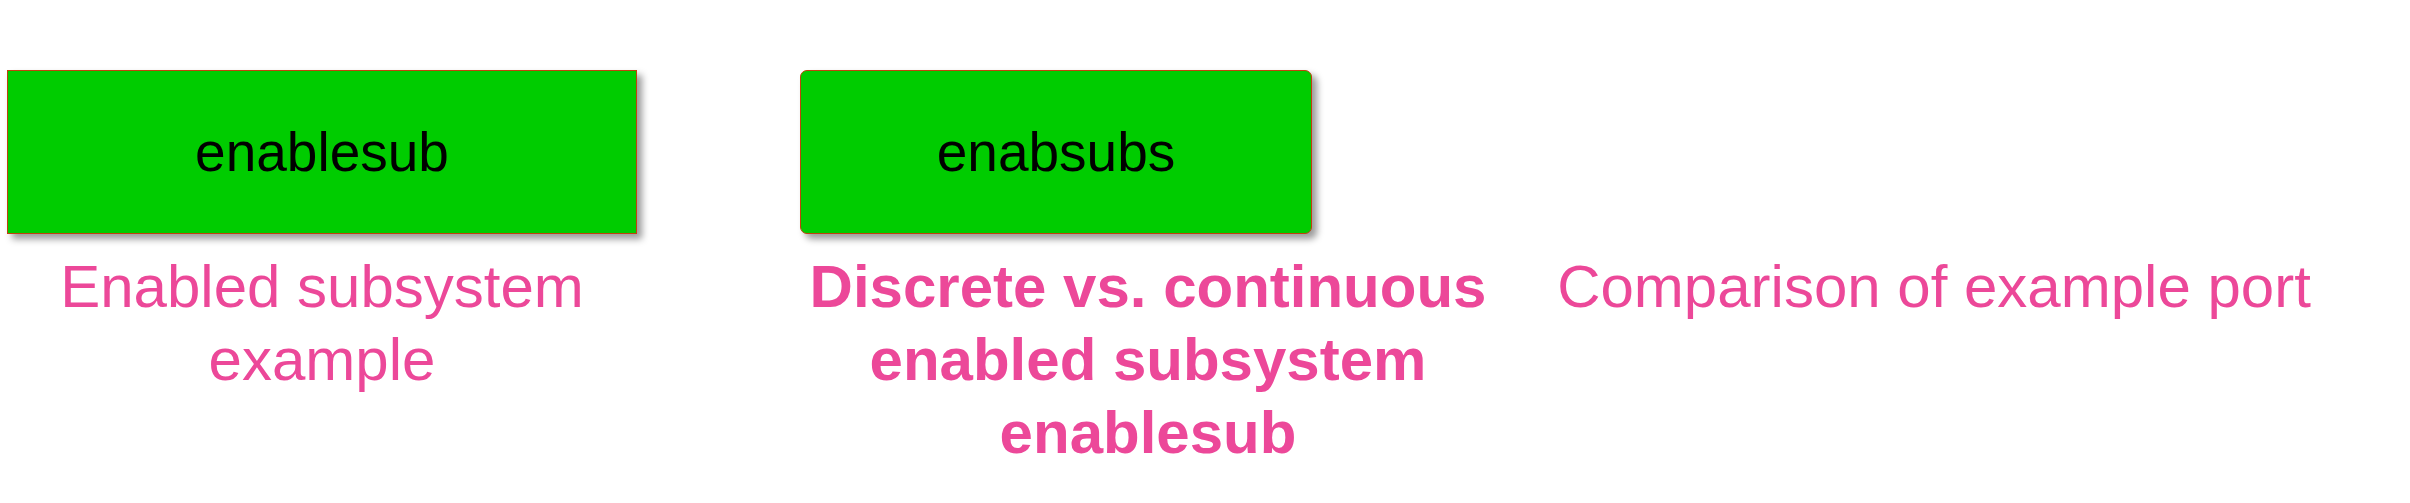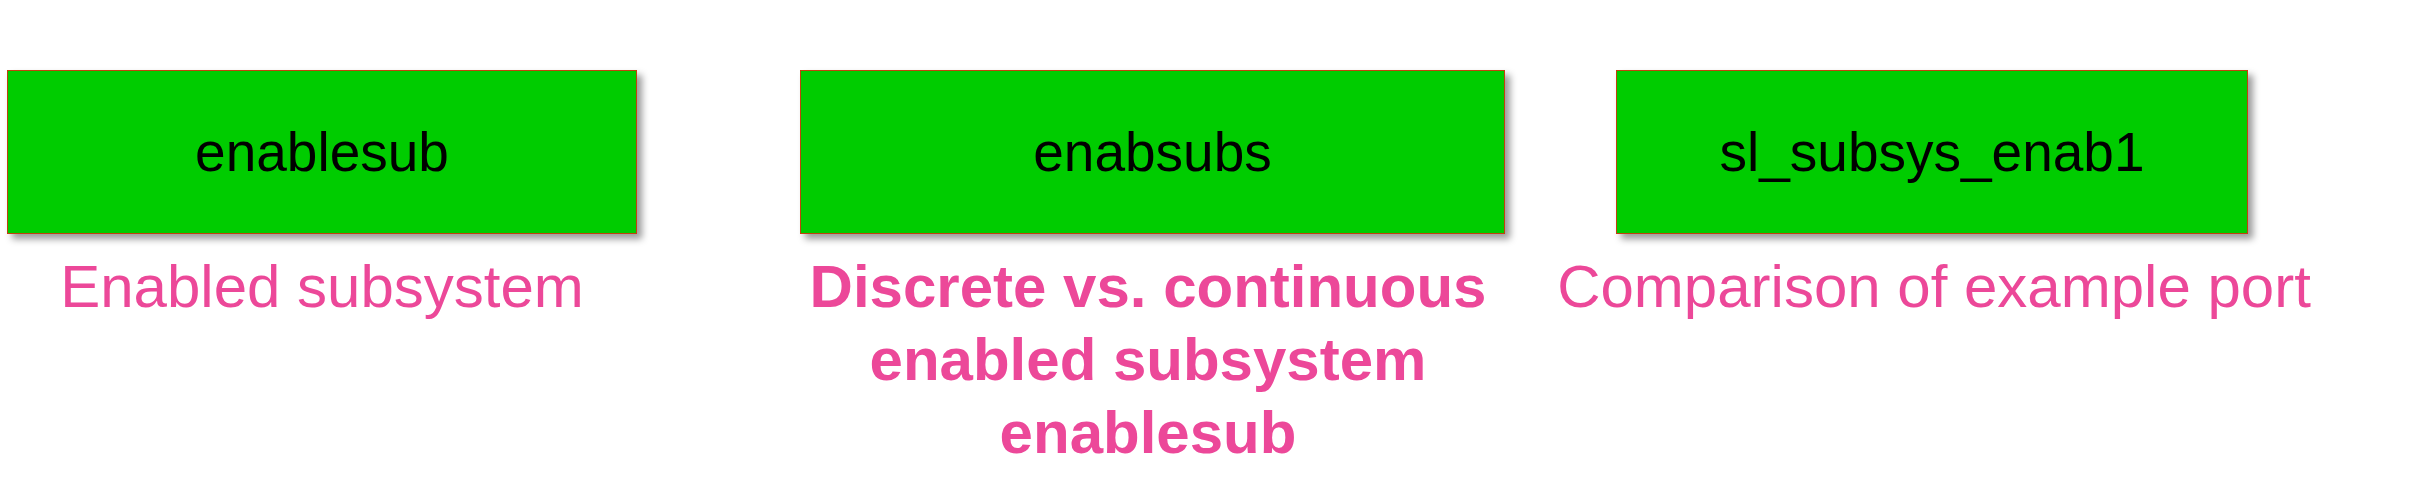--- a/index.html
+++ b/index.html
@@ -41,47 +41,45 @@
     text-align: center;
     font-size: 60px;
     line-height: 73px;
     white-space: nowrap;
     color: #ec4899;
   }
   .caption .line {
     display: block;
   }
   #block-1 { left: 7px;    width: 630px; }
-  #block-2 { left: 800px;  width: 705px; }
+  #block-2 { left: 800px;  width: 512px; border-radius: 7px; }
   #block-3 { left: 1616px; width: 632px; }
   #caption-1 { left: 322px;  }
   #caption-2 { left: 1148px; font-weight: bold; }
   #caption-3 { left: 1934px; }
 </style>
 </head>
 <body>
 
 <div class="canvas">
 
   <div class="block" id="block-1">
     <span class="block-label">enablesub</span>
   </div>
   <div class="caption" id="caption-1">
     <span class="line">Enabled subsystem</span>
+    <span class="line">example</span>
   </div>
 
   <div class="block" id="block-2">
     <span class="block-label">enabsubs</span>
   </div>
   <div class="caption" id="caption-2">
     <span class="line">Discrete vs. continuous</span>
     <span class="line">enabled subsystem</span>
     <span class="line">enablesub</span>
   </div>
 
-  <div class="block" id="block-3">
-    <span class="block-label">sl_subsys_enab1</span>
-  </div>
   <div class="caption" id="caption-3">
     <span class="line">Comparison of example port</span>
   </div>
 
 </div>
 
 </body></html>

